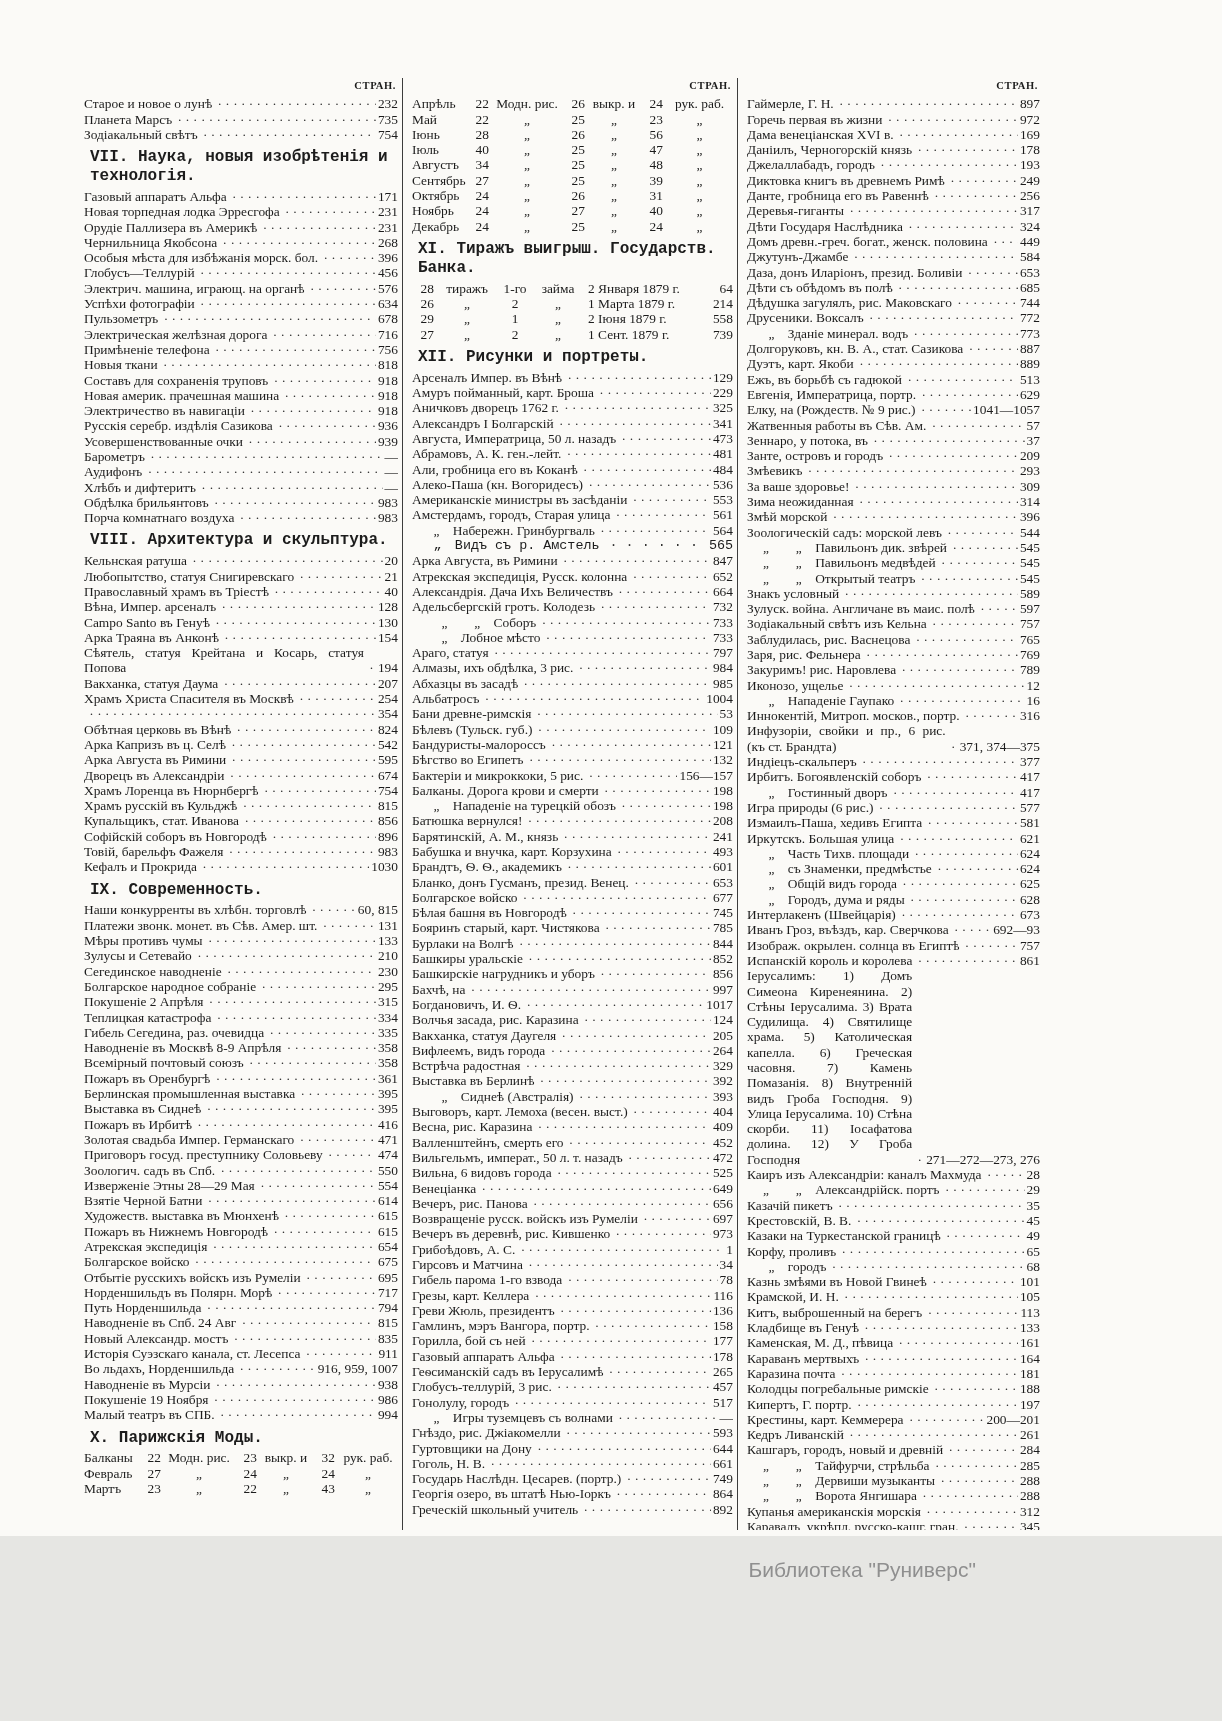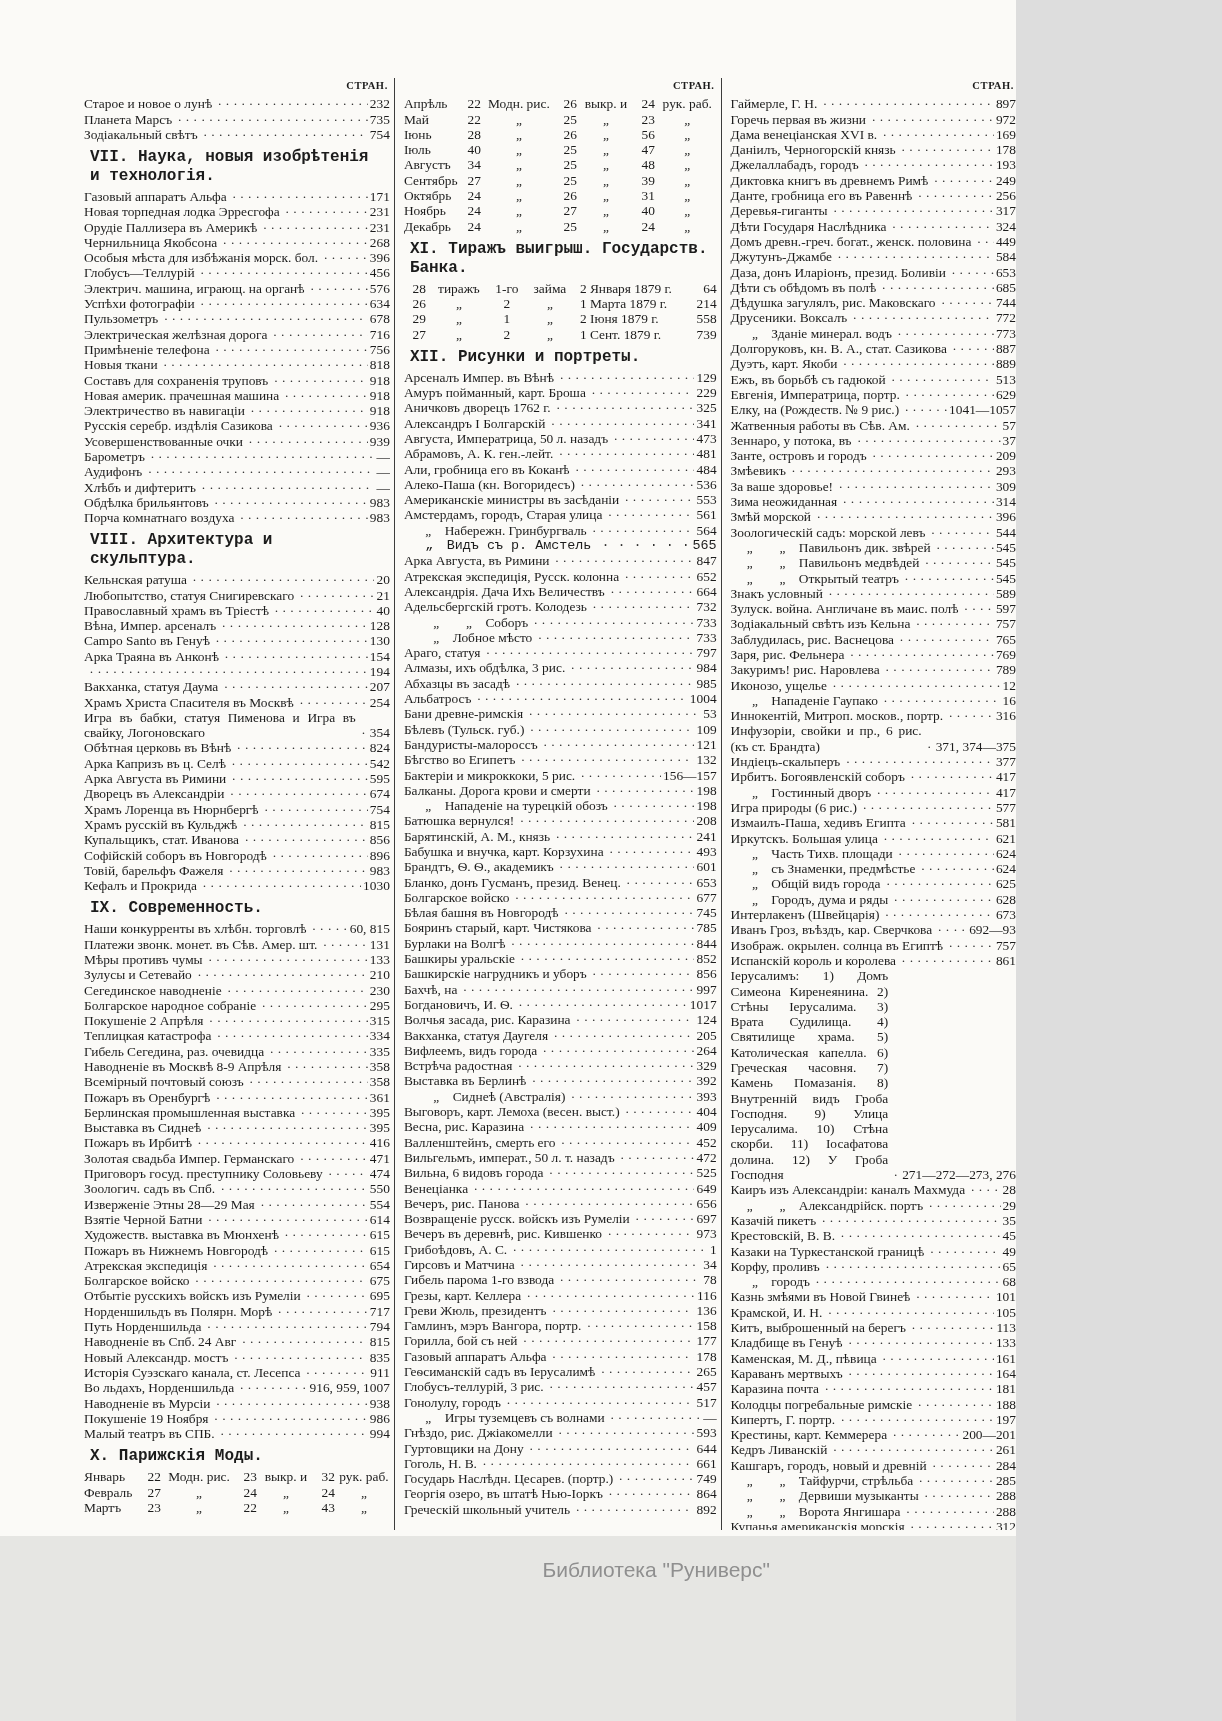--- a/index.html
+++ b/index.html
@@ -3,21 +3,21 @@
 <meta charset="utf-8">
 <style>
   html,body{margin:0;padding:0;}
   body{
     width:1222px;height:1721px;
     background:#dddddd;
     font-family:"Liberation Serif","DejaVu Serif",serif;
     color:#1c1c1c;
   }
   .page{
-    position:relative;width:1016px;height:1721px;overflow:hidden;
+    position:relative;width:1222px;height:1721px;overflow:hidden;
     background:#fbfaf7;
   }
   .content{
     display:flex;align-items:flex-start;
     padding:78px 0 0 84px;
   }
   .col{height:1452px;overflow:hidden;font-size:13.4px;line-height:15.3px;}
   .col1{width:314px;}
   .col2{width:321px;border-left:1px solid #3c3c3c;margin-left:4px;padding-left:9px;}
   .col3{width:293px;border-left:1px solid #3c3c3c;margin-left:4px;padding-left:9px;}
@@ -214,35 +214,35 @@
           <span class="t">Campo Santo въ Генуѣ</span>
           <span class="leader">&nbsp;·&nbsp;·&nbsp;·&nbsp;·&nbsp;·&nbsp;·&nbsp;·&nbsp;·&nbsp;·&nbsp;·&nbsp;·&nbsp;·&nbsp;·&nbsp;·&nbsp;·&nbsp;·&nbsp;·&nbsp;·&nbsp;·&nbsp;·&nbsp;·&nbsp;·&nbsp;·&nbsp;·&nbsp;·&nbsp;·&nbsp;·&nbsp;·&nbsp;·&nbsp;·&nbsp;·&nbsp;·&nbsp;·&nbsp;·&nbsp;·&nbsp;·&nbsp;·&nbsp;·&nbsp;·&nbsp;·&nbsp;·&nbsp;·&nbsp;·&nbsp;·&nbsp;·&nbsp;·&nbsp;·&nbsp;·&nbsp;·&nbsp;·&nbsp;·&nbsp;·&nbsp;·&nbsp;·&nbsp;·&nbsp;·&nbsp;·&nbsp;·&nbsp;·&nbsp;·&nbsp;·&nbsp;·&nbsp;·&nbsp;·&nbsp;·&nbsp;·&nbsp;·&nbsp;·&nbsp;·&nbsp;·&nbsp;·&nbsp;·&nbsp;·&nbsp;·&nbsp;·&nbsp;·&nbsp;·&nbsp;·&nbsp;·&nbsp;·</span>
           <span class="pg">130</span>
         </div>
         <div class="row">
           <span class="t">Арка Траяна въ Анконѣ</span>
           <span class="leader">&nbsp;·&nbsp;·&nbsp;·&nbsp;·&nbsp;·&nbsp;·&nbsp;·&nbsp;·&nbsp;·&nbsp;·&nbsp;·&nbsp;·&nbsp;·&nbsp;·&nbsp;·&nbsp;·&nbsp;·&nbsp;·&nbsp;·&nbsp;·&nbsp;·&nbsp;·&nbsp;·&nbsp;·&nbsp;·&nbsp;·&nbsp;·&nbsp;·&nbsp;·&nbsp;·&nbsp;·&nbsp;·&nbsp;·&nbsp;·&nbsp;·&nbsp;·&nbsp;·&nbsp;·&nbsp;·&nbsp;·&nbsp;·&nbsp;·&nbsp;·&nbsp;·&nbsp;·&nbsp;·&nbsp;·&nbsp;·&nbsp;·&nbsp;·&nbsp;·&nbsp;·&nbsp;·&nbsp;·&nbsp;·&nbsp;·&nbsp;·&nbsp;·&nbsp;·&nbsp;·&nbsp;·&nbsp;·&nbsp;·&nbsp;·&nbsp;·&nbsp;·&nbsp;·&nbsp;·&nbsp;·&nbsp;·&nbsp;·&nbsp;·&nbsp;·&nbsp;·&nbsp;·&nbsp;·&nbsp;·&nbsp;·&nbsp;·&nbsp;·</span>
           <span class="pg">154</span>
         </div>
         <div class="row">
+          <span class="t">Сѣятель, статуя Крейтана и Косарь, статуя Попова</span>
           <span class="leader">&nbsp;·&nbsp;·&nbsp;·&nbsp;·&nbsp;·&nbsp;·&nbsp;·&nbsp;·&nbsp;·&nbsp;·&nbsp;·&nbsp;·&nbsp;·&nbsp;·&nbsp;·&nbsp;·&nbsp;·&nbsp;·&nbsp;·&nbsp;·&nbsp;·&nbsp;·&nbsp;·&nbsp;·&nbsp;·&nbsp;·&nbsp;·&nbsp;·&nbsp;·&nbsp;·&nbsp;·&nbsp;·&nbsp;·&nbsp;·&nbsp;·&nbsp;·&nbsp;·&nbsp;·&nbsp;·&nbsp;·&nbsp;·&nbsp;·&nbsp;·&nbsp;·&nbsp;·&nbsp;·&nbsp;·&nbsp;·&nbsp;·&nbsp;·&nbsp;·&nbsp;·&nbsp;·&nbsp;·&nbsp;·&nbsp;·&nbsp;·&nbsp;·&nbsp;·&nbsp;·&nbsp;·&nbsp;·&nbsp;·&nbsp;·&nbsp;·&nbsp;·&nbsp;·&nbsp;·&nbsp;·&nbsp;·&nbsp;·&nbsp;·&nbsp;·&nbsp;·&nbsp;·&nbsp;·&nbsp;·&nbsp;·&nbsp;·&nbsp;·</span>
           <span class="pg">194</span>
         </div>
         <div class="row">
           <span class="t">Вакханка, статуя Даума</span>
           <span class="leader">&nbsp;·&nbsp;·&nbsp;·&nbsp;·&nbsp;·&nbsp;·&nbsp;·&nbsp;·&nbsp;·&nbsp;·&nbsp;·&nbsp;·&nbsp;·&nbsp;·&nbsp;·&nbsp;·&nbsp;·&nbsp;·&nbsp;·&nbsp;·&nbsp;·&nbsp;·&nbsp;·&nbsp;·&nbsp;·&nbsp;·&nbsp;·&nbsp;·&nbsp;·&nbsp;·&nbsp;·&nbsp;·&nbsp;·&nbsp;·&nbsp;·&nbsp;·&nbsp;·&nbsp;·&nbsp;·&nbsp;·&nbsp;·&nbsp;·&nbsp;·&nbsp;·&nbsp;·&nbsp;·&nbsp;·&nbsp;·&nbsp;·&nbsp;·&nbsp;·&nbsp;·&nbsp;·&nbsp;·&nbsp;·&nbsp;·&nbsp;·&nbsp;·&nbsp;·&nbsp;·&nbsp;·&nbsp;·&nbsp;·&nbsp;·&nbsp;·&nbsp;·&nbsp;·&nbsp;·&nbsp;·&nbsp;·&nbsp;·&nbsp;·&nbsp;·&nbsp;·&nbsp;·&nbsp;·&nbsp;·&nbsp;·&nbsp;·&nbsp;·</span>
           <span class="pg">207</span>
         </div>
         <div class="row">
           <span class="t">Храмъ Христа Спасителя въ Москвѣ</span>
           <span class="leader">&nbsp;·&nbsp;·&nbsp;·&nbsp;·&nbsp;·&nbsp;·&nbsp;·&nbsp;·&nbsp;·&nbsp;·&nbsp;·&nbsp;·&nbsp;·&nbsp;·&nbsp;·&nbsp;·&nbsp;·&nbsp;·&nbsp;·&nbsp;·&nbsp;·&nbsp;·&nbsp;·&nbsp;·&nbsp;·&nbsp;·&nbsp;·&nbsp;·&nbsp;·&nbsp;·&nbsp;·&nbsp;·&nbsp;·&nbsp;·&nbsp;·&nbsp;·&nbsp;·&nbsp;·&nbsp;·&nbsp;·&nbsp;·&nbsp;·&nbsp;·&nbsp;·&nbsp;·&nbsp;·&nbsp;·&nbsp;·&nbsp;·&nbsp;·&nbsp;·&nbsp;·&nbsp;·&nbsp;·&nbsp;·&nbsp;·&nbsp;·&nbsp;·&nbsp;·&nbsp;·&nbsp;·&nbsp;·&nbsp;·&nbsp;·&nbsp;·&nbsp;·&nbsp;·&nbsp;·&nbsp;·&nbsp;·&nbsp;·&nbsp;·&nbsp;·&nbsp;·&nbsp;·&nbsp;·&nbsp;·&nbsp;·&nbsp;·&nbsp;·</span>
           <span class="pg">254</span>
         </div>
         <div class="row">
-          <span class="t">Игра въ бабки, статуя Пименова и Игра въ свайку, Логоновскаго</span>
           <span class="leader">&nbsp;·&nbsp;·&nbsp;·&nbsp;·&nbsp;·&nbsp;·&nbsp;·&nbsp;·&nbsp;·&nbsp;·&nbsp;·&nbsp;·&nbsp;·&nbsp;·&nbsp;·&nbsp;·&nbsp;·&nbsp;·&nbsp;·&nbsp;·&nbsp;·&nbsp;·&nbsp;·&nbsp;·&nbsp;·&nbsp;·&nbsp;·&nbsp;·&nbsp;·&nbsp;·&nbsp;·&nbsp;·&nbsp;·&nbsp;·&nbsp;·&nbsp;·&nbsp;·&nbsp;·&nbsp;·&nbsp;·&nbsp;·&nbsp;·&nbsp;·&nbsp;·&nbsp;·&nbsp;·&nbsp;·&nbsp;·&nbsp;·&nbsp;·&nbsp;·&nbsp;·&nbsp;·&nbsp;·&nbsp;·&nbsp;·&nbsp;·&nbsp;·&nbsp;·&nbsp;·&nbsp;·&nbsp;·&nbsp;·&nbsp;·&nbsp;·&nbsp;·&nbsp;·&nbsp;·&nbsp;·&nbsp;·&nbsp;·&nbsp;·&nbsp;·&nbsp;·&nbsp;·&nbsp;·&nbsp;·&nbsp;·&nbsp;·&nbsp;·</span>
           <span class="pg">354</span>
         </div>
         <div class="row">
           <span class="t">Обѣтная церковь въ Вѣнѣ</span>
           <span class="leader">&nbsp;·&nbsp;·&nbsp;·&nbsp;·&nbsp;·&nbsp;·&nbsp;·&nbsp;·&nbsp;·&nbsp;·&nbsp;·&nbsp;·&nbsp;·&nbsp;·&nbsp;·&nbsp;·&nbsp;·&nbsp;·&nbsp;·&nbsp;·&nbsp;·&nbsp;·&nbsp;·&nbsp;·&nbsp;·&nbsp;·&nbsp;·&nbsp;·&nbsp;·&nbsp;·&nbsp;·&nbsp;·&nbsp;·&nbsp;·&nbsp;·&nbsp;·&nbsp;·&nbsp;·&nbsp;·&nbsp;·&nbsp;·&nbsp;·&nbsp;·&nbsp;·&nbsp;·&nbsp;·&nbsp;·&nbsp;·&nbsp;·&nbsp;·&nbsp;·&nbsp;·&nbsp;·&nbsp;·&nbsp;·&nbsp;·&nbsp;·&nbsp;·&nbsp;·&nbsp;·&nbsp;·&nbsp;·&nbsp;·&nbsp;·&nbsp;·&nbsp;·&nbsp;·&nbsp;·&nbsp;·&nbsp;·&nbsp;·&nbsp;·&nbsp;·&nbsp;·&nbsp;·&nbsp;·&nbsp;·&nbsp;·&nbsp;·&nbsp;·</span>
           <span class="pg">824</span>
         </div>
         <div class="row">
           <span class="t">Арка Капризъ въ ц. Селѣ</span>
@@ -455,21 +455,21 @@
           <span class="leader">&nbsp;·&nbsp;·&nbsp;·&nbsp;·&nbsp;·&nbsp;·&nbsp;·&nbsp;·&nbsp;·&nbsp;·&nbsp;·&nbsp;·&nbsp;·&nbsp;·&nbsp;·&nbsp;·&nbsp;·&nbsp;·&nbsp;·&nbsp;·&nbsp;·&nbsp;·&nbsp;·&nbsp;·&nbsp;·&nbsp;·&nbsp;·&nbsp;·&nbsp;·&nbsp;·&nbsp;·&nbsp;·&nbsp;·&nbsp;·&nbsp;·&nbsp;·&nbsp;·&nbsp;·&nbsp;·&nbsp;·&nbsp;·&nbsp;·&nbsp;·&nbsp;·&nbsp;·&nbsp;·&nbsp;·&nbsp;·&nbsp;·&nbsp;·&nbsp;·&nbsp;·&nbsp;·&nbsp;·&nbsp;·&nbsp;·&nbsp;·&nbsp;·&nbsp;·&nbsp;·&nbsp;·&nbsp;·&nbsp;·&nbsp;·&nbsp;·&nbsp;·&nbsp;·&nbsp;·&nbsp;·&nbsp;·&nbsp;·&nbsp;·&nbsp;·&nbsp;·&nbsp;·&nbsp;·&nbsp;·&nbsp;·&nbsp;·&nbsp;·</span>
           <span class="pg">986</span>
         </div>
         <div class="row">
           <span class="t">Малый театръ въ СПБ.</span>
           <span class="leader">&nbsp;·&nbsp;·&nbsp;·&nbsp;·&nbsp;·&nbsp;·&nbsp;·&nbsp;·&nbsp;·&nbsp;·&nbsp;·&nbsp;·&nbsp;·&nbsp;·&nbsp;·&nbsp;·&nbsp;·&nbsp;·&nbsp;·&nbsp;·&nbsp;·&nbsp;·&nbsp;·&nbsp;·&nbsp;·&nbsp;·&nbsp;·&nbsp;·&nbsp;·&nbsp;·&nbsp;·&nbsp;·&nbsp;·&nbsp;·&nbsp;·&nbsp;·&nbsp;·&nbsp;·&nbsp;·&nbsp;·&nbsp;·&nbsp;·&nbsp;·&nbsp;·&nbsp;·&nbsp;·&nbsp;·&nbsp;·&nbsp;·&nbsp;·&nbsp;·&nbsp;·&nbsp;·&nbsp;·&nbsp;·&nbsp;·&nbsp;·&nbsp;·&nbsp;·&nbsp;·&nbsp;·&nbsp;·&nbsp;·&nbsp;·&nbsp;·&nbsp;·&nbsp;·&nbsp;·&nbsp;·&nbsp;·&nbsp;·&nbsp;·&nbsp;·&nbsp;·&nbsp;·&nbsp;·&nbsp;·&nbsp;·&nbsp;·&nbsp;·</span>
           <span class="pg">994</span>
         </div>
         <div class="sec">X. Парижскія Моды.</div>
         <div class="moda">
-          <span class="c0">Январь</span>
+          <span class="c0">Балканы</span>
           <span class="c1">22</span>
           <span class="c2">Модн. рис.</span>
           <span class="c3">23</span>
           <span class="c4">выкр. и</span>
           <span class="c5">32</span>
           <span class="c6">рук. раб.</span>
         </div>
         <div class="moda">
           <span class="c0">Февраль</span>
           <span class="c1">27</span>

